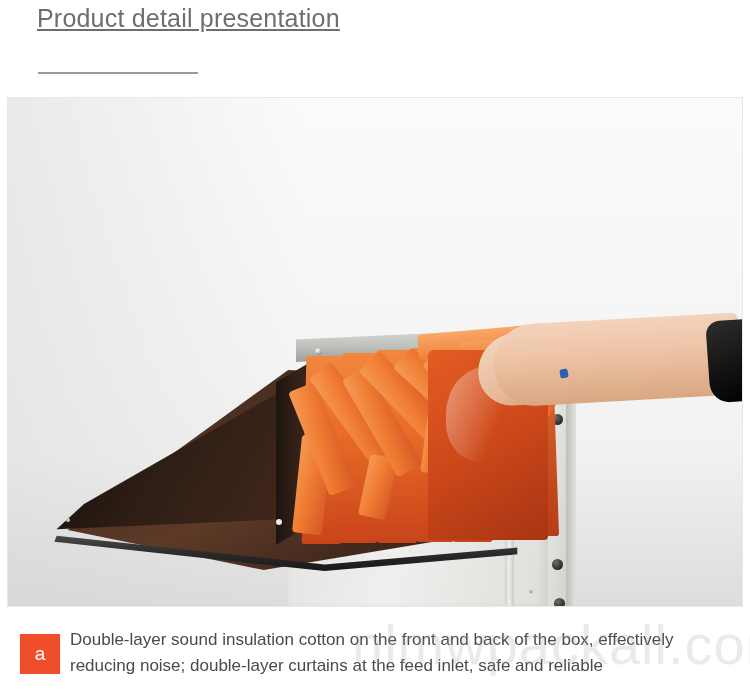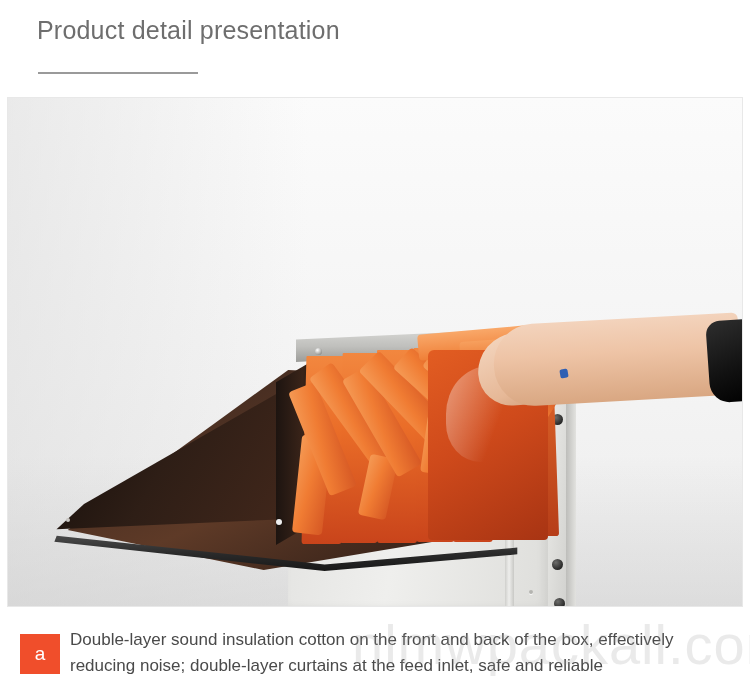--- a/index.html
+++ b/index.html
@@ -19,26 +19,27 @@
   
   .header {
     position: absolute;
     left: 0; top: 0;
     width: 750px;
     height: 97px;
   }
   .page-title {
     position: absolute;
     left: 37px;
-    top: 16px;
+    top: 4px;
     font-size: 25px;
     font-weight: 400;
     color: #6e6e6e;
     letter-spacing: 0.2px;
     white-space: nowrap;
+    text-decoration: underline;
   }
   .title-rule {
     position: absolute;
     left: 38px;
     top: 72px;
     width: 160px;
     height: 2px;
     background: #9a9a9a;
   }
 

